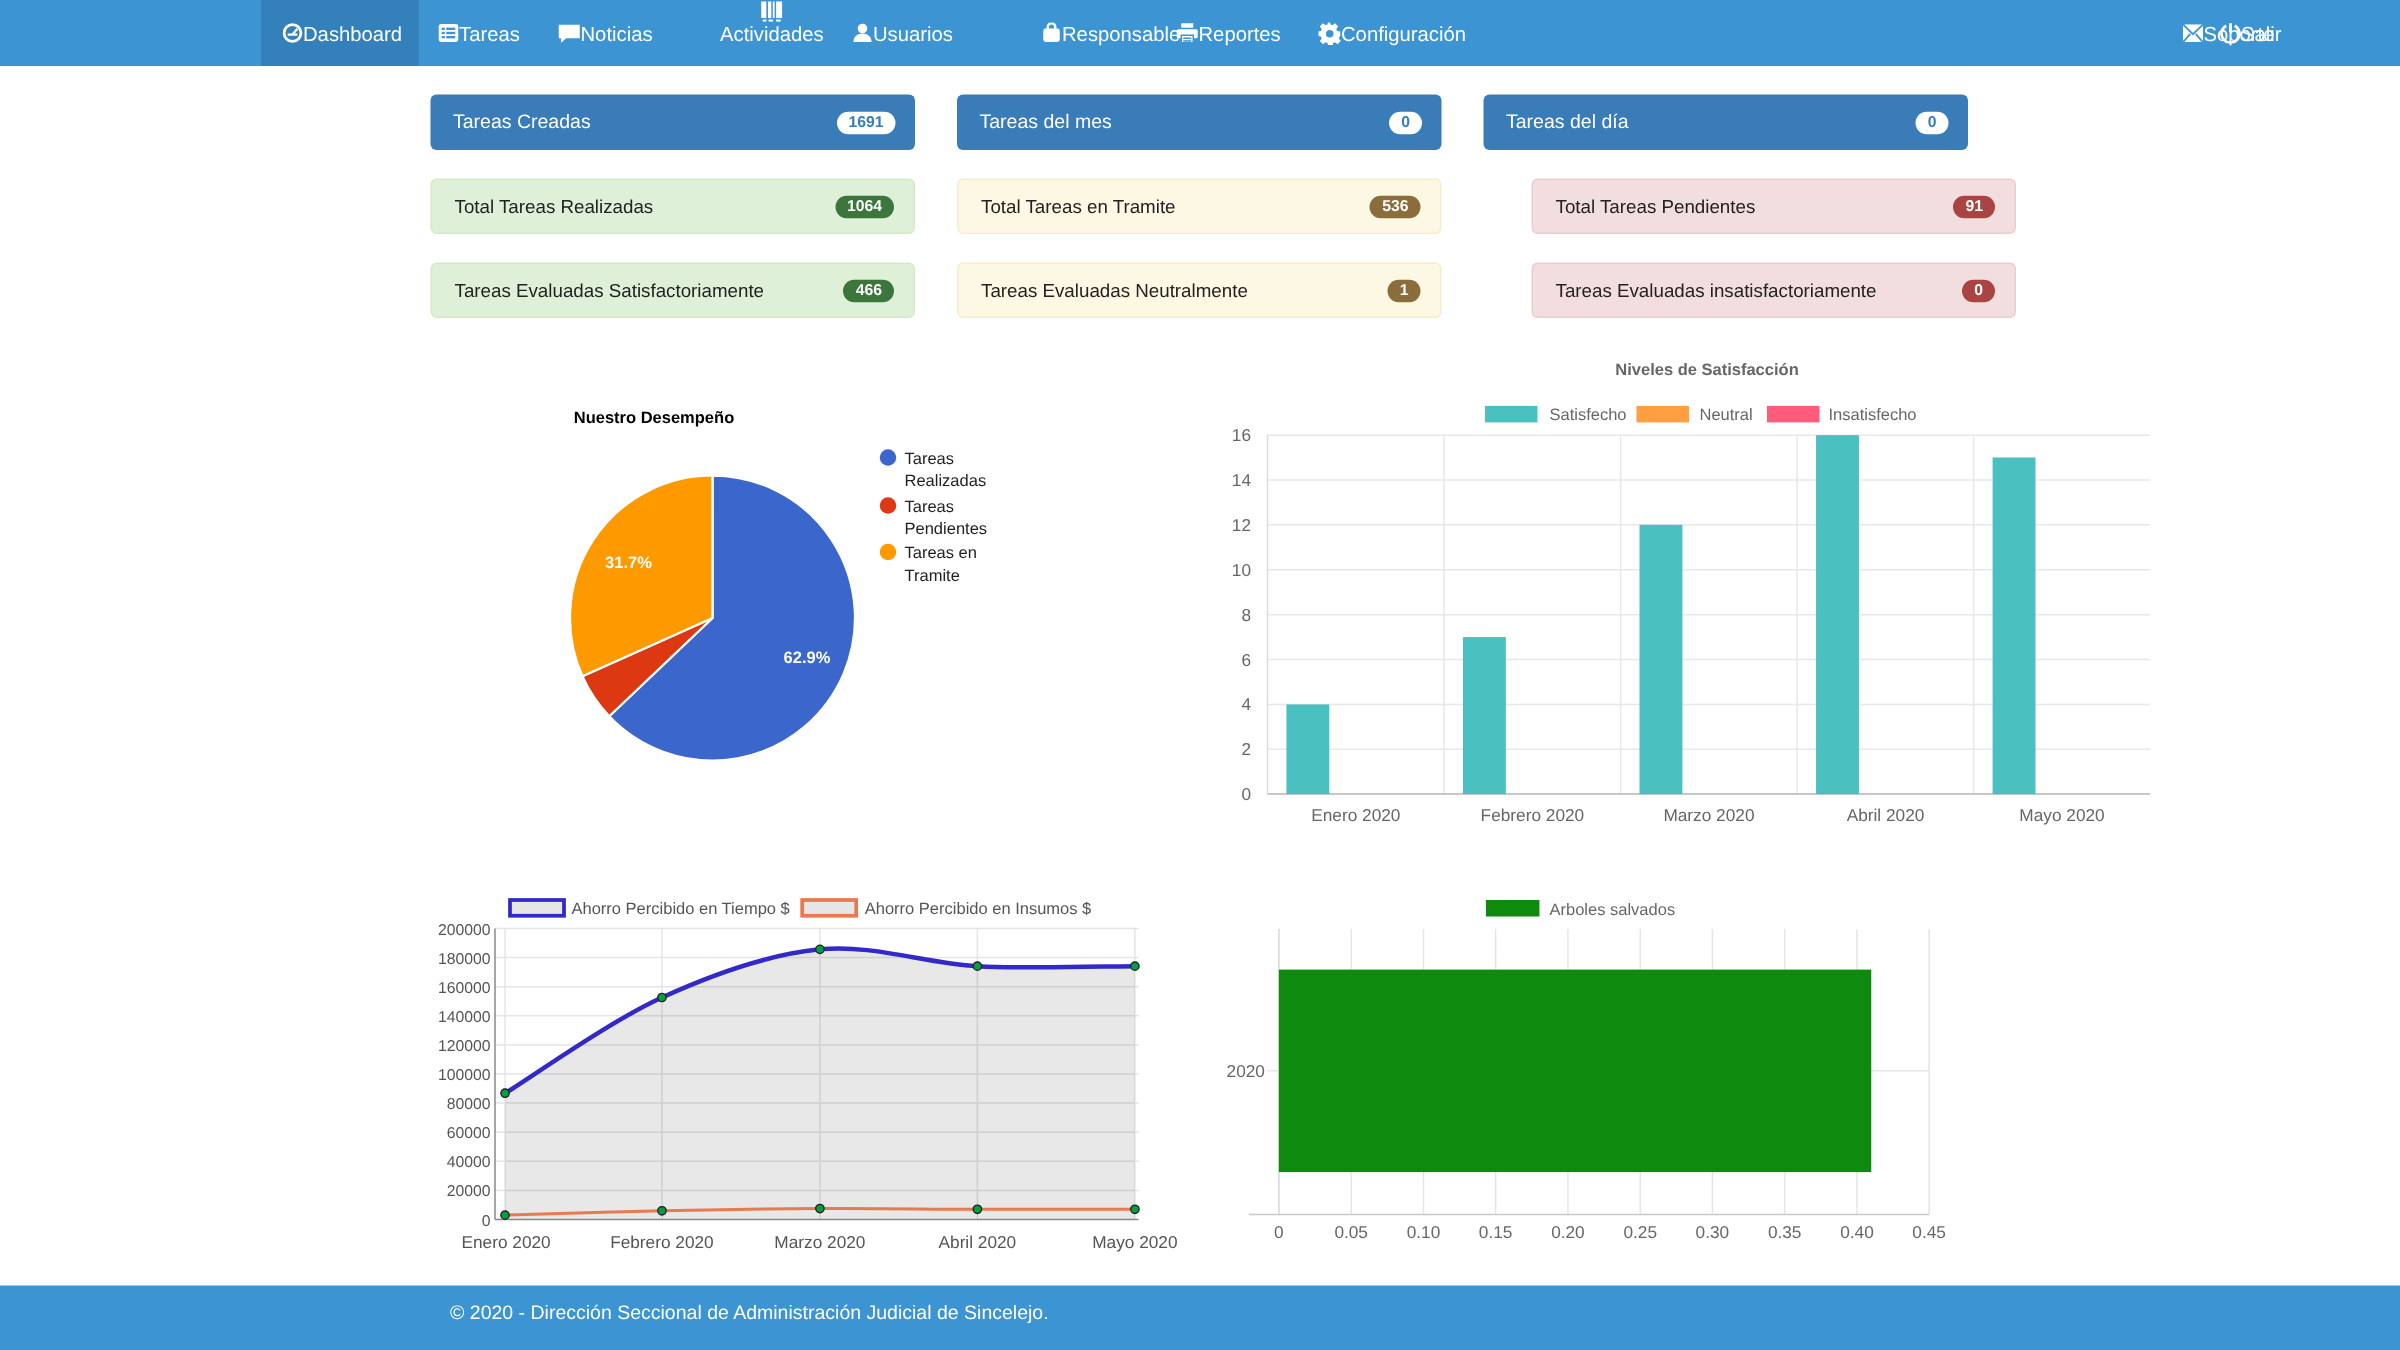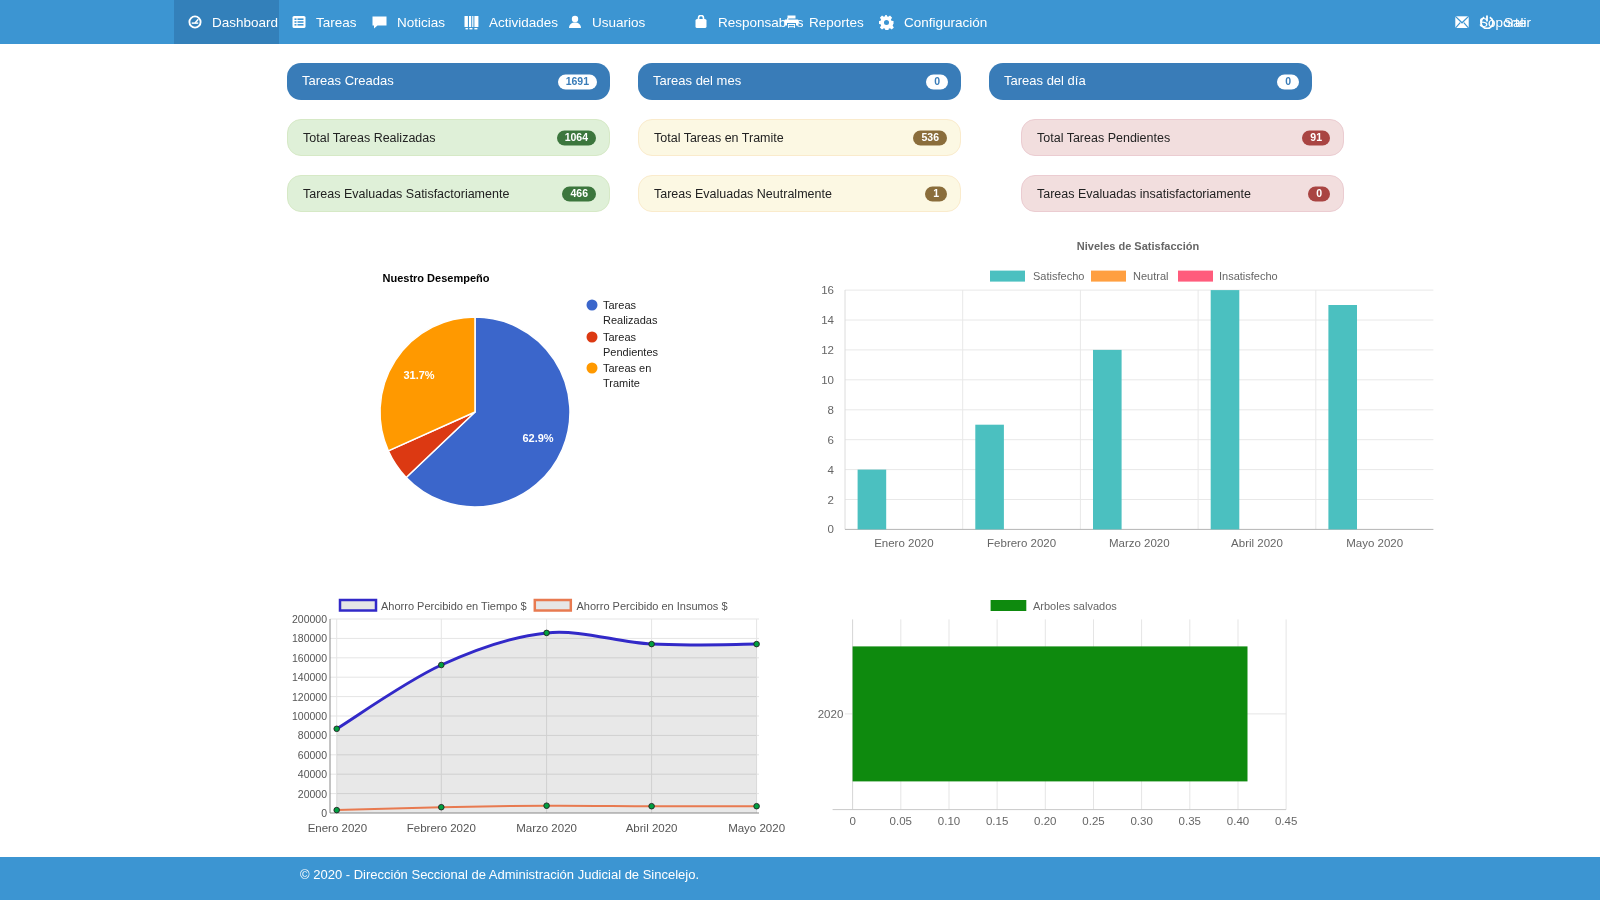--- a/index.html
+++ b/index.html
@@ -1,25 +1,25 @@
 <!DOCTYPE html>
 <html><head>
 <meta charset="utf-8">
 <style>
 * { margin:0; padding:0; box-sizing:border-box; }
 html,body { width:1600px; height:900px; background:#fff; font-family:"Liberation Sans", sans-serif; overflow:hidden; }
 #page { position:relative; width:1600px; height:900px; }
 
 .nav { position:absolute; left:0; top:0; width:1600px; height:44px; background:#3c95d2; }
 .brand { position:absolute; left:14px; top:0; color:#fff; font-size:16.5px; line-height:44px; }
-.nitem { position:absolute; top:0; display:flex; align-items:center; gap:10px; color:#fff; font-size:13.5px; height:44px; }
+.nitem { position:absolute; top:0; display:flex; align-items:center; gap:0; color:#fff; font-size:13.5px; height:44px; }
 .activebg { position:absolute; left:174px; top:0; width:105px; height:44px; background:#3380ba; }
 .nav svg { display:block; }
 
-.card { position:absolute; width:323px; height:37px; border-radius:14px; font-size:12.5px; }
+.card { position:absolute; width:323px; height:37px; border-radius:4px; font-size:12.5px; }
 .card .t { position:absolute; left:15px; top:0; line-height:36px; }
 .card .badge { position:absolute; right:13px; top:50%; transform:translateY(-50%); border-radius:10px; font-size:10.5px; font-weight:bold; padding:2px 8px; line-height:1.05; }
 .card.blue { background:#397cb8; color:#fff; }
 .card.blue .t { font-size:13px; font-weight:500; }
 .card.blue .badge { background:#fff; color:#397cb8; }
 .card.green { background:#dff0d8; border:1px solid #d6e9c6; color:#222; }
 .card.green .badge { background:#3c763d; color:#fff; }
 .card.yellow { background:#fcf8e3; border:1px solid #faebcc; color:#222; }
 .card.yellow .badge { background:#8a6d3b; color:#fff;margin-left:20px; }
 .card.pink { background:#f2dede; border:1px solid #ebccd1; color:#222;margin-left:32px; }
@@ -54,21 +54,21 @@
           <rect x="5.5" y="9" width="6" height="1.6" fill="#3c95d2"></rect>
         </svg>
     <span>Tareas</span>
   </div>
   <div class="nitem" style="left:372px;">
     <svg width="15" height="14" viewBox="0 0 15 14">
           <path d="M0.5 1.5 h14 v9 h-9 l-3.5 3 v-3 h-1.5 z" fill="#fff"></path>
         </svg>
     <span>Noticias</span>
   </div>
-  <div class="nitem" style="left:464px;">
+  <div class="nitem" style="left:480px;flex-direction:column;">
     <svg width="15" height="15" viewBox="0 0 15 15">
           <rect x="0.5" y="1" width="3.4" height="11" fill="#fff"></rect>
           <rect x="5" y="1" width="2.2" height="11" fill="#fff"></rect>
           <rect x="8.2" y="1" width="1.2" height="11" fill="#fff"></rect>
           <rect x="10.4" y="1" width="4" height="11" fill="#fff"></rect>
           <rect x="1.5" y="13" width="2.4" height="1.4" fill="#fff"></rect>
           <rect x="5.4" y="13" width="3" height="1.4" fill="#fff"></rect>
           <rect x="10.4" y="13" width="3" height="1.4" fill="#fff"></rect>
         </svg>
     <span>Actividades</span>

